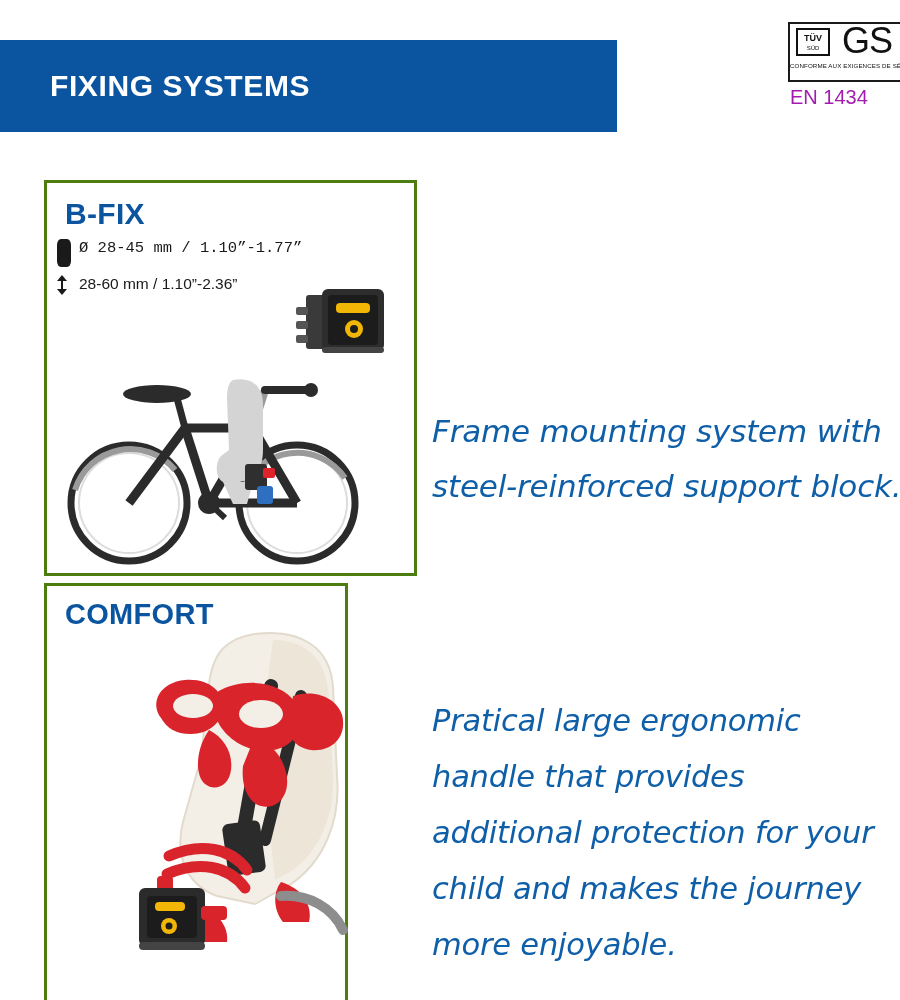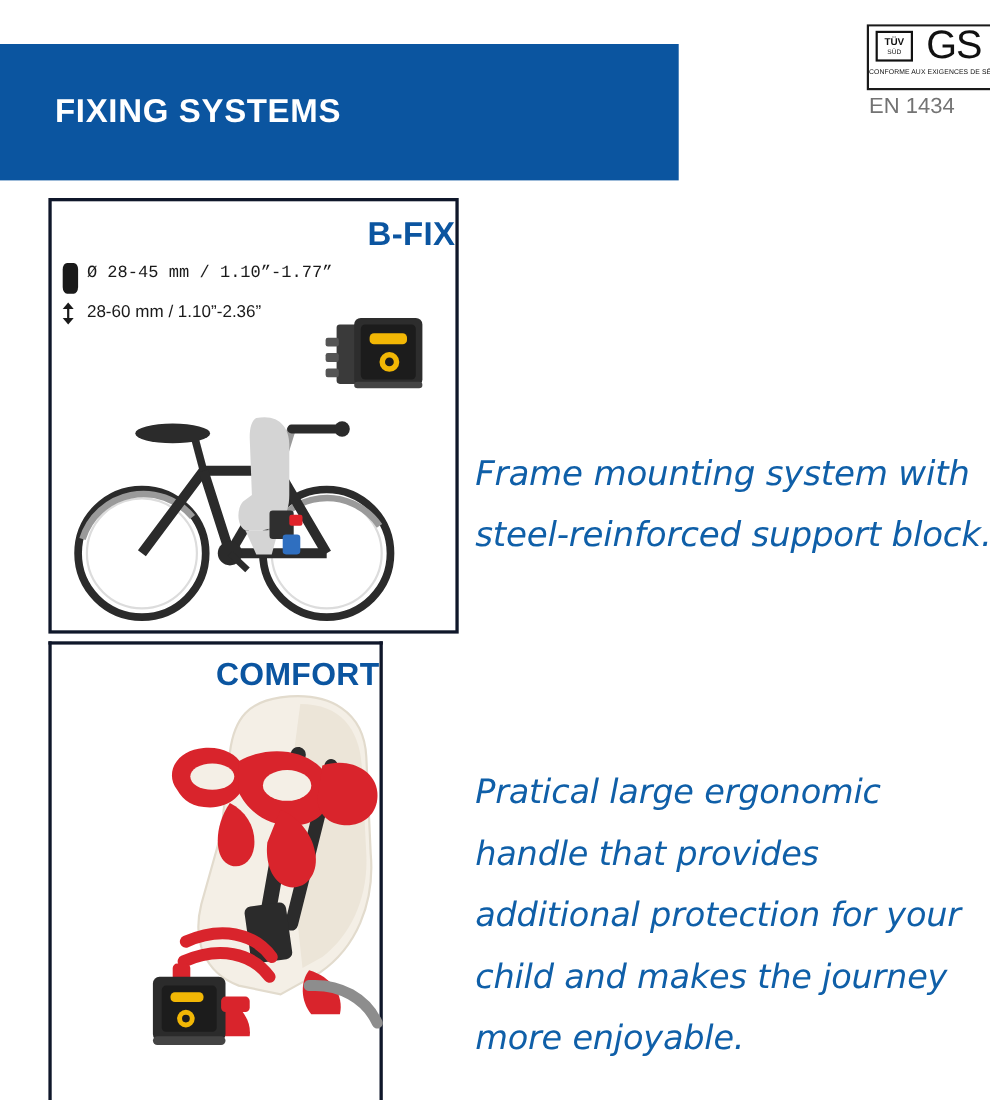--- a/index.html
+++ b/index.html
@@ -8,21 +8,21 @@
     background: #ffffff;
     font-family: "Liberation Sans", sans-serif;
     overflow: hidden;
   }
   .page { position: relative; width: 900px; height: 1000px; background:#fff; }
 
   
   .header-bar {
     position: absolute;
     left: 0; top: 40px;
-    width: 617px; height: 124px;
+    width: 617px; height: 92px;
     background: #0b55a0;
     display: flex; align-items: center;
   }
   .header-title {
     color: #ffffff;
     font-size: 30px;
     font-weight: bold;
     letter-spacing: 0.6px;
     padding-left: 50px;
   }
@@ -54,29 +54,28 @@
     position: absolute; left: 62px; top: 0;
     font-size: 36px; font-weight: normal; color: #111;
     letter-spacing: -1px; line-height: 38px;
   }
   .cert-fine {
     position: absolute; left: 10px; top: 40px;
     font-size: 6.2px; color:#111; letter-spacing: 0.1px; white-space: nowrap;
   }
   .cert-en {
     position: absolute; left: 10px; top: 64px;
-    font-size: 20px; color:#737373; white-space: nowrap;
+    font-size: 20px; color:#a21caf; white-space: nowrap;
   }
 
   
   .panel {
     position: absolute;
-    border: 3px solid #0f172a;
+    border: 3px solid #4d7c0f;
     background: #ffffff;
-    text-align: right;
   }
   #panel-bfix { left: 44px; top: 180px; width: 373px; height: 396px; }
   #panel-comfort { left: 44px; top: 583px; width: 304px; height: 417px; border-bottom: none;}
 
   .panel-title {
     color: #0b55a0;
     font-weight: bold;
     font-size: 30px;
     letter-spacing: 0.3px;
     padding: 14px 0 0 18px;

